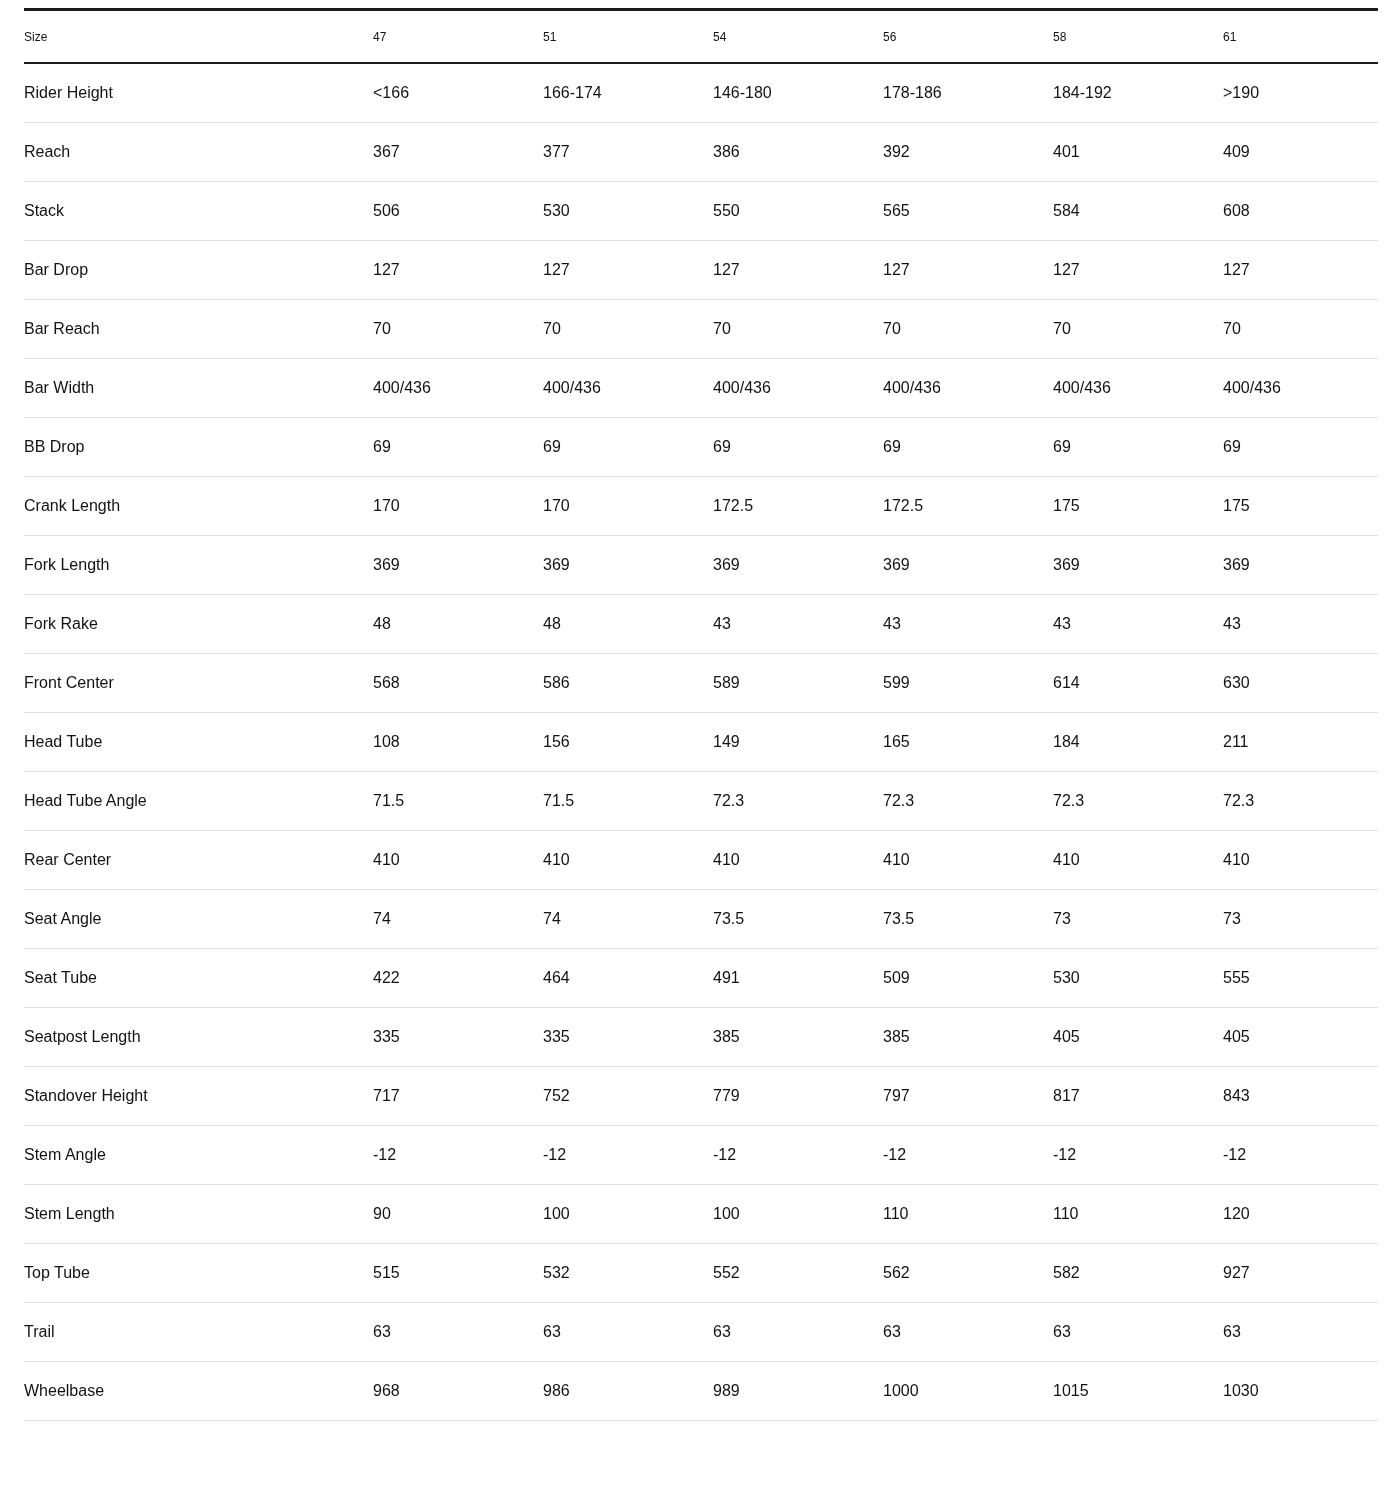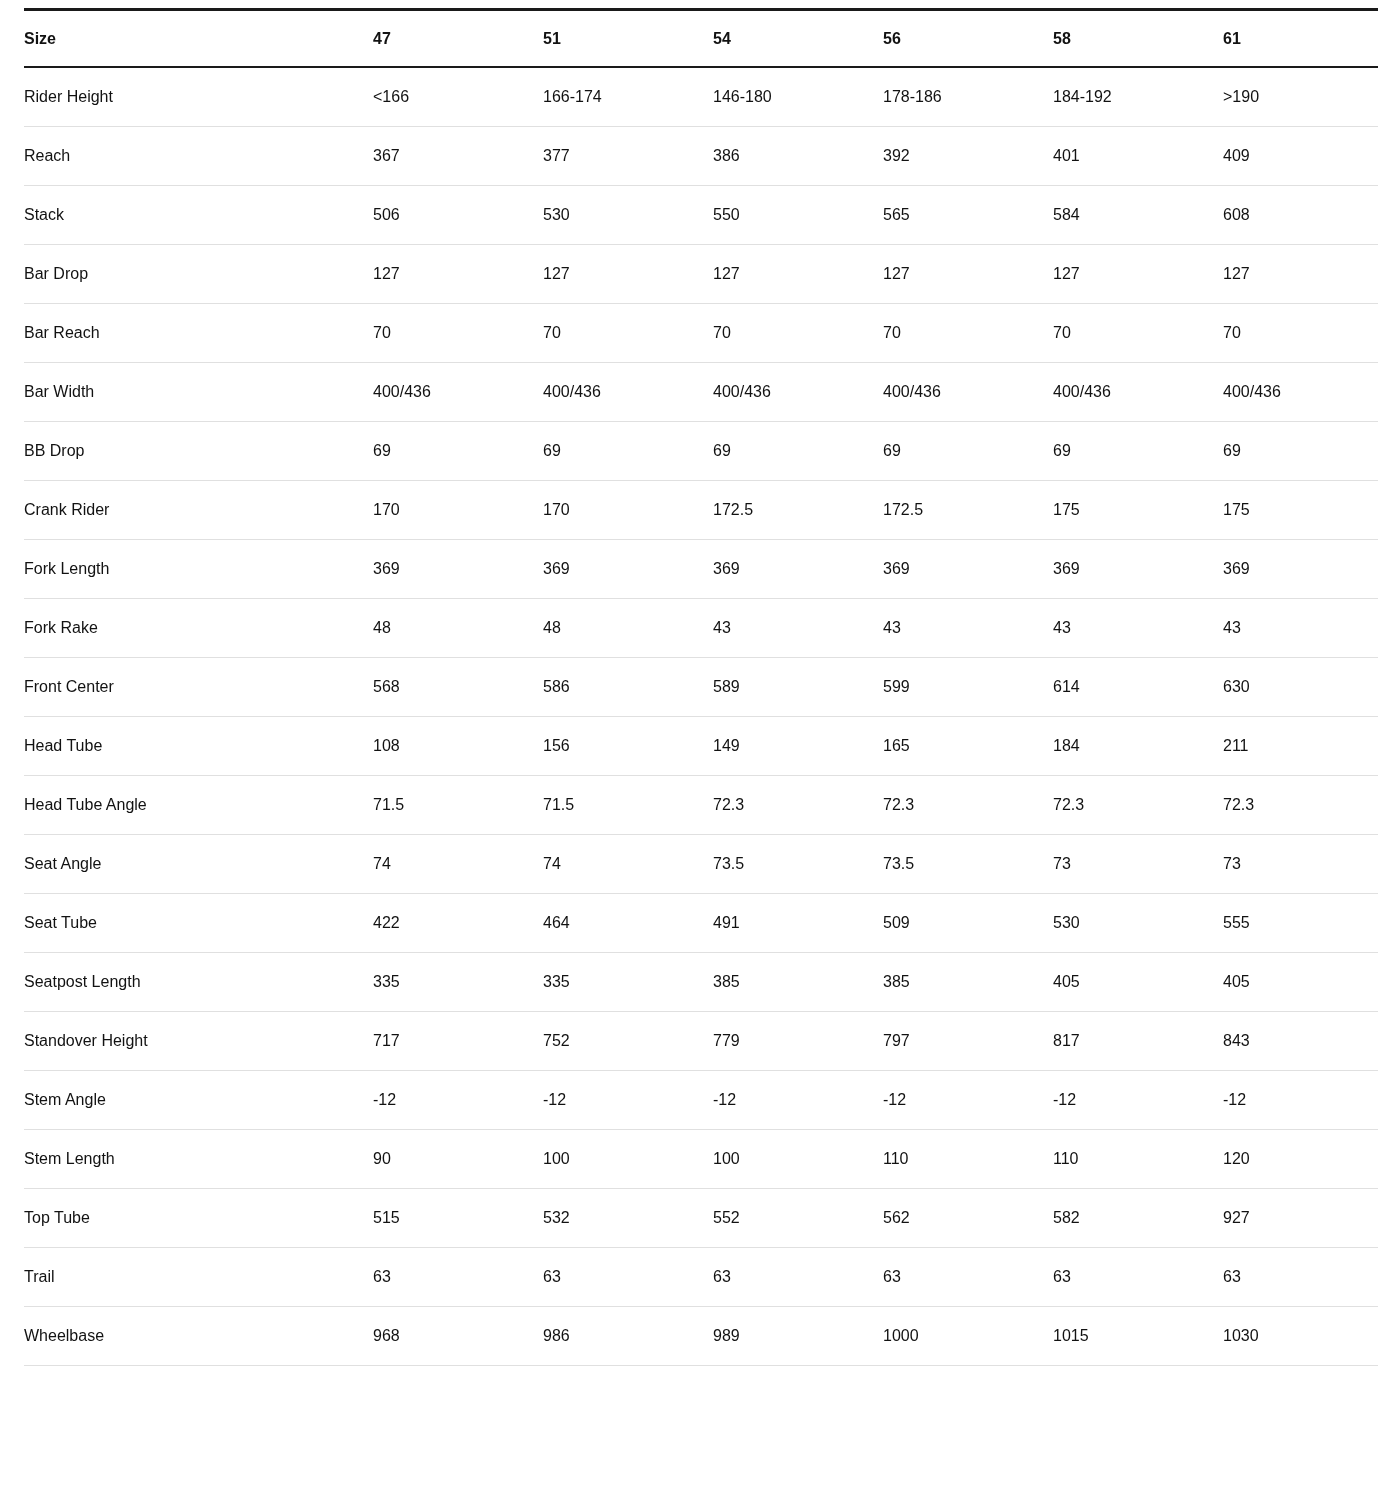--- a/index.html
+++ b/index.html
@@ -16,22 +16,22 @@
     padding: 8px 21px 0 24px;
   }
   table.geo-table {
     width: 1354px;
     border-collapse: collapse;
     table-layout: fixed;
     border-top: 3px solid #1a1a1a;
   }
   table.geo-table th {
     text-align: left;
-    font-weight: 700;
-    font-size: 16px;
+    font-weight: 400;
+    font-size: 12px;
     padding: 19px 0 18px 0;
     border-bottom: 2px solid #1a1a1a;
     color: #121212;
     white-space: nowrap;
   }
   table.geo-table td {
     text-align: left;
     font-weight: 400;
     font-size: 16px;
     padding: 0;
@@ -125,21 +125,21 @@
         <tr>
           <td>BB Drop</td>
           <td>69</td>
           <td>69</td>
           <td>69</td>
           <td>69</td>
           <td>69</td>
           <td>69</td>
         </tr>
         <tr>
-          <td>Crank Rider</td>
+          <td>Crank Length</td>
           <td>170</td>
           <td>170</td>
           <td>172.5</td>
           <td>172.5</td>
           <td>175</td>
           <td>175</td>
         </tr>
         <tr>
           <td>Fork Length</td>
           <td>369</td>
@@ -179,20 +179,29 @@
         <tr>
           <td>Head Tube Angle</td>
           <td>71.5</td>
           <td>71.5</td>
           <td>72.3</td>
           <td>72.3</td>
           <td>72.3</td>
           <td>72.3</td>
         </tr>
         <tr>
+          <td>Rear Center</td>
+          <td>410</td>
+          <td>410</td>
+          <td>410</td>
+          <td>410</td>
+          <td>410</td>
+          <td>410</td>
+        </tr>
+        <tr>
           <td>Seat Angle</td>
           <td>74</td>
           <td>74</td>
           <td>73.5</td>
           <td>73.5</td>
           <td>73</td>
           <td>73</td>
         </tr>
         <tr>
           <td>Seat Tube</td>

